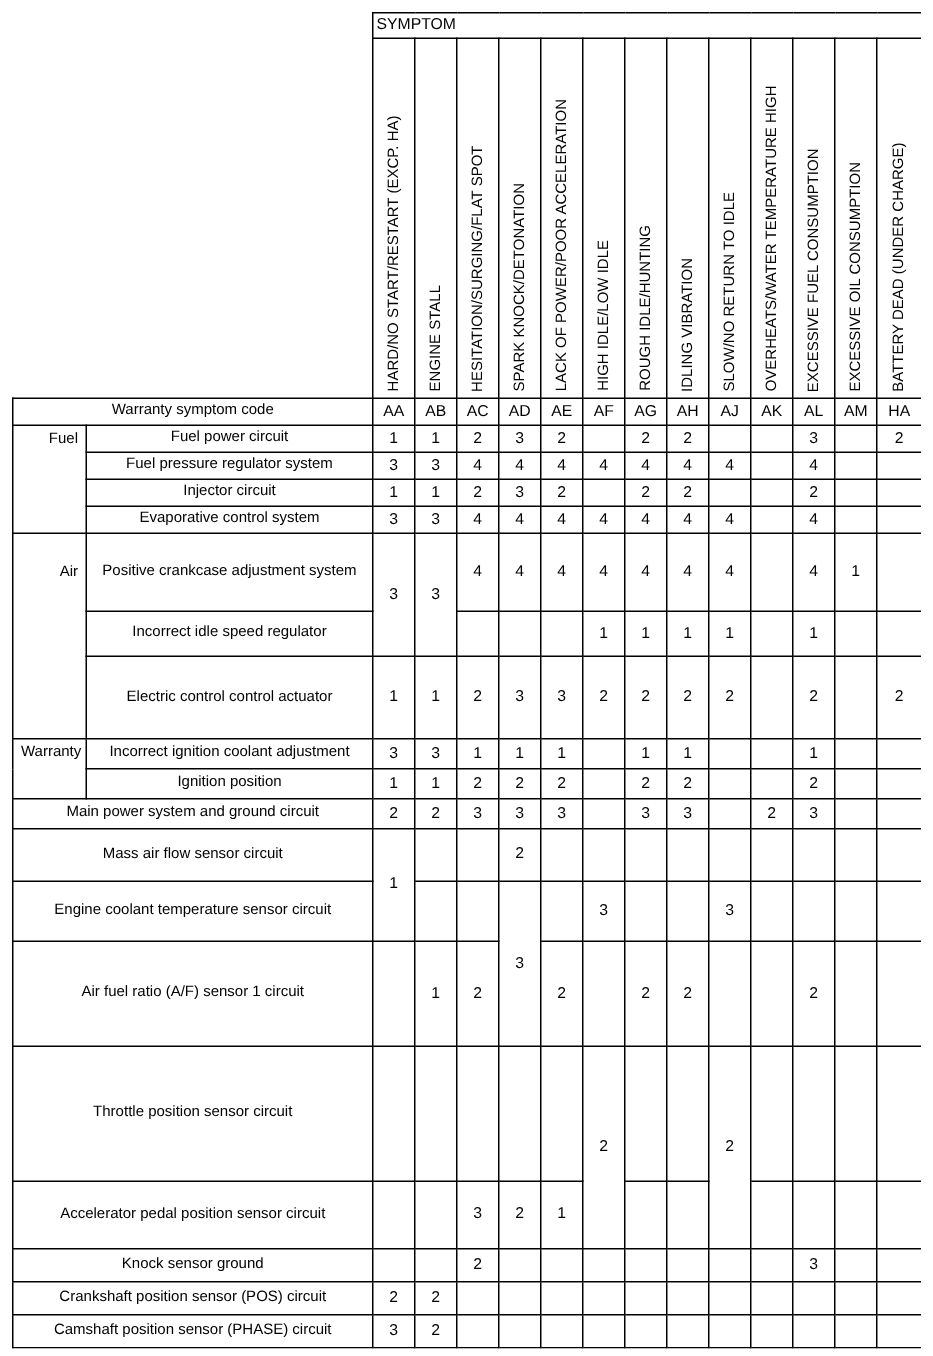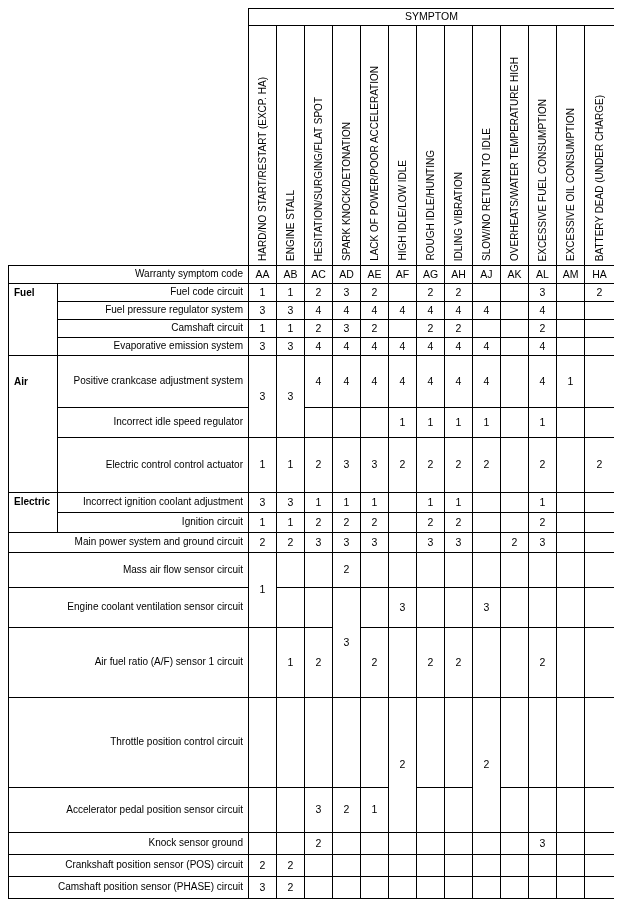--- a/index.html
+++ b/index.html
@@ -1,25 +1,25 @@
 <!DOCTYPE html>
 <html><head>
 <meta charset="utf-8">
 <title>Symptom Matrix Chart</title>
 <style>
   html, body { background: #fff; }
   body { margin: 8px; font-family: "Liberation Sans", sans-serif; color: #000; }
   table { border-collapse: collapse; table-layout: fixed; width: 606px; }
   td { border: 1px solid #000; padding: 1px 2px; font-size: 10px; line-height: 1.25; overflow: hidden; vertical-align: middle; }
   td.blank { border: none; background: #fff; }
-  td.sym-head { text-align: center; font-size: 10.5px; }
+  td.sym-head { font-size: 10.5px; }
   td.vcell { vertical-align: bottom; padding: 4px 1px; }
   .vtext { writing-mode: vertical-rl; transform: rotate(180deg); margin: 0 auto; white-space: nowrap; font-size: 10px; line-height: 1.1; }
-  td.lbl { text-align: right; padding: 2px 5px; }
-  td.cat { text-align: left; vertical-align: top; padding: 3px 5px; font-weight: bold; }
+  td.lbl { text-align: center; padding: 2px 5px; }
+  td.cat { text-align: right; vertical-align: top; padding: 3px 5px; }
   td.cat-air { padding-top: 20px; }
   td.val { text-align: center; font-size: 10.5px; }
 </style>
 </head>
 <body>
 
 <table>
   <colgroup>
     <col style="width:49px">
       <col style="width:191px">
@@ -98,21 +98,21 @@
     <td class="val">AH</td>
     <td class="val">AJ</td>
     <td class="val">AK</td>
     <td class="val">AL</td>
     <td class="val">AM</td>
     <td class="val">HA</td>
   </tr>
 
   <tr style="height:18px">
     <td class="cat" rowspan="4">Fuel</td>
-    <td class="lbl">Fuel code circuit</td>
+    <td class="lbl">Fuel power circuit</td>
     <td class="val">1</td>
         <td class="val">1</td>
         <td class="val">2</td>
         <td class="val">3</td>
         <td class="val">2</td>
         <td class="val"></td>
         <td class="val">2</td>
         <td class="val">2</td>
         <td class="val"></td>
         <td class="val"></td>
@@ -132,38 +132,38 @@
         <td class="val">4</td>
         <td class="val">4</td>
         <td class="val">4</td>
         <td class="val"></td>
         <td class="val">4</td>
         <td class="val"></td>
         <td class="val"></td>
   </tr>
 
   <tr style="height:18px">
-    <td class="lbl">Camshaft circuit</td>
+    <td class="lbl">Injector circuit</td>
     <td class="val">1</td>
         <td class="val">1</td>
         <td class="val">2</td>
         <td class="val">3</td>
         <td class="val">2</td>
         <td class="val"></td>
         <td class="val">2</td>
         <td class="val">2</td>
         <td class="val"></td>
         <td class="val"></td>
         <td class="val">2</td>
         <td class="val"></td>
         <td class="val"></td>
   </tr>
 
   <tr style="height:18px">
-    <td class="lbl">Evaporative emission system</td>
+    <td class="lbl">Evaporative control system</td>
     <td class="val">3</td>
         <td class="val">3</td>
         <td class="val">4</td>
         <td class="val">4</td>
         <td class="val">4</td>
         <td class="val">4</td>
         <td class="val">4</td>
         <td class="val">4</td>
         <td class="val">4</td>
         <td class="val"></td>
@@ -216,39 +216,39 @@
         <td class="val">2</td>
         <td class="val">2</td>
         <td class="val">2</td>
         <td class="val"></td>
         <td class="val">2</td>
         <td class="val"></td>
         <td class="val">2</td>
   </tr>
 
   <tr style="height:20px">
-    <td class="cat" rowspan="2">Electric</td>
+    <td class="cat" rowspan="2">Warranty</td>
     <td class="lbl">Incorrect ignition coolant adjustment</td>
     <td class="val">3</td>
         <td class="val">3</td>
         <td class="val">1</td>
         <td class="val">1</td>
         <td class="val">1</td>
         <td class="val"></td>
         <td class="val">1</td>
         <td class="val">1</td>
         <td class="val"></td>
         <td class="val"></td>
         <td class="val">1</td>
         <td class="val"></td>
         <td class="val"></td>
   </tr>
 
   <tr style="height:20px">
-    <td class="lbl">Ignition circuit</td>
+    <td class="lbl">Ignition position</td>
     <td class="val">1</td>
         <td class="val">1</td>
         <td class="val">2</td>
         <td class="val">2</td>
         <td class="val">2</td>
         <td class="val"></td>
         <td class="val">2</td>
         <td class="val">2</td>
         <td class="val"></td>
         <td class="val"></td>
@@ -285,21 +285,21 @@
         <td class="val"></td>
         <td class="val"></td>
         <td class="val"></td>
         <td class="val"></td>
         <td class="val"></td>
         <td class="val"></td>
         <td class="val"></td>
   </tr>
 
   <tr style="height:40px">
-    <td class="lbl" colspan="2">Engine coolant ventilation sensor circuit</td>
+    <td class="lbl" colspan="2">Engine coolant temperature sensor circuit</td>
     <td class="val"></td>
         <td class="val"></td>
         <td class="val" rowspan="2">3</td>
         <td class="val"></td>
         <td class="val">3</td>
         <td class="val"></td>
         <td class="val"></td>
         <td class="val">3</td>
         <td class="val"></td>
         <td class="val"></td>
@@ -317,21 +317,21 @@
         <td class="val">2</td>
         <td class="val">2</td>
         <td class="val"></td>
         <td class="val"></td>
         <td class="val">2</td>
         <td class="val"></td>
         <td class="val"></td>
   </tr>
 
   <tr style="height:90px">
-    <td class="lbl" colspan="2">Throttle position control circuit</td>
+    <td class="lbl" colspan="2">Throttle position sensor circuit</td>
     <td class="val"></td>
         <td class="val"></td>
         <td class="val"></td>
         <td class="val"></td>
         <td class="val"></td>
         <td class="val" rowspan="2">2</td>
         <td class="val"></td>
         <td class="val"></td>
         <td class="val" rowspan="2">2</td>
         <td class="val"></td>

